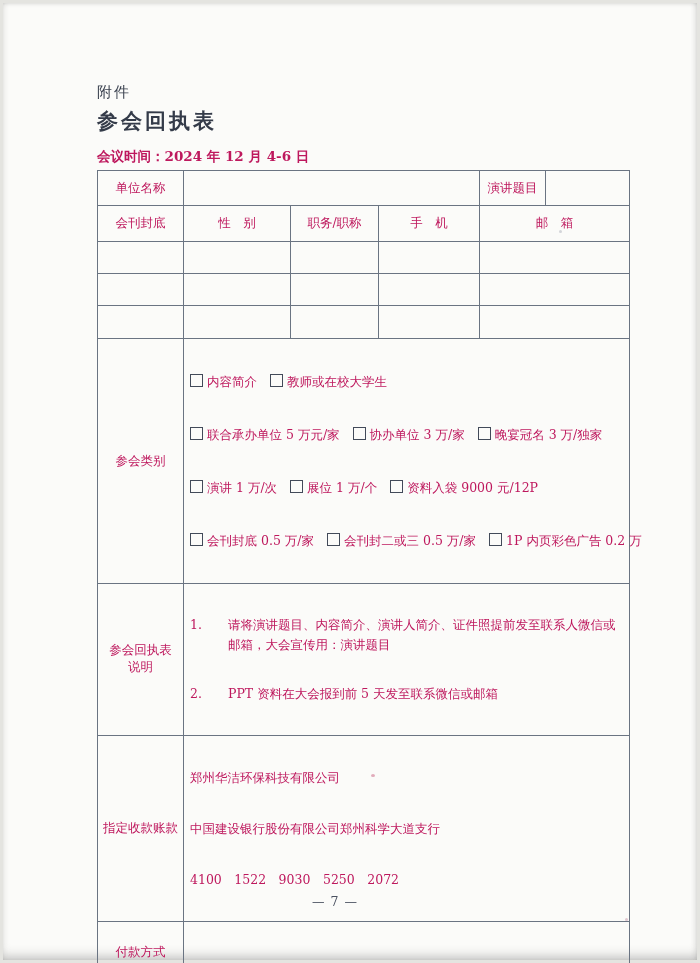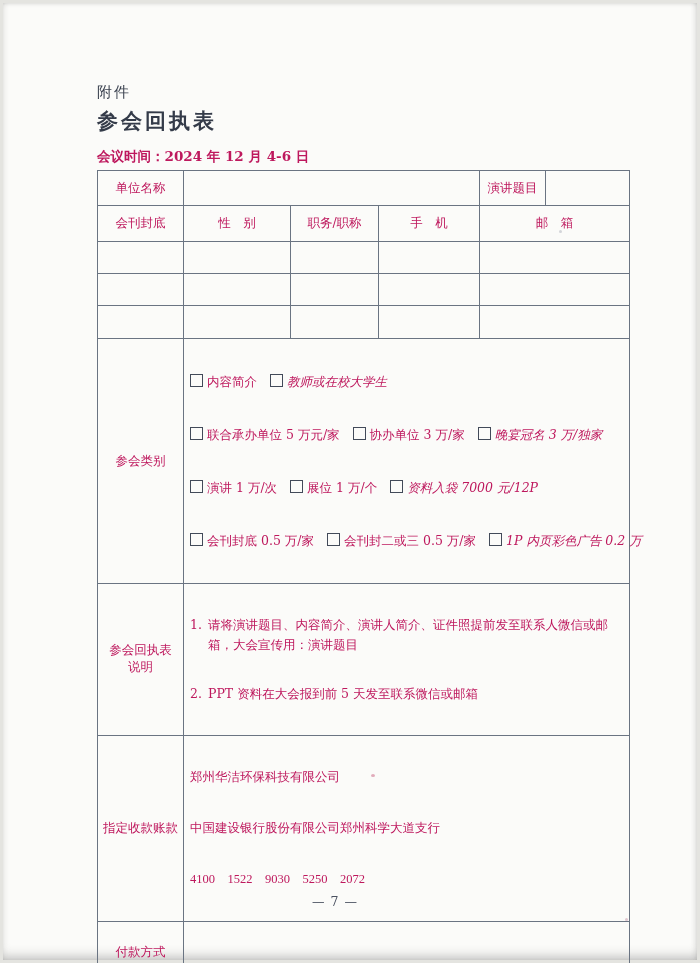--- a/index.html
+++ b/index.html
@@ -28,27 +28,27 @@
   td{
     border:1px solid #6a7482;
     font-size:12.5px;color:#be185d;
     padding:1px 6px;vertical-align:middle;
     white-space:pre-wrap;word-break:break-all;
     background:transparent;
   }
   td.lbl{text-align:center;padding:1px 2px;}
   .cat-line{line-height:23px;white-space:nowrap;}
   .opt{white-space:nowrap;margin-right:9px;}
-  .opt:last-child{margin-right:0;font-style:italic;}
+  .opt:last-child{margin-right:0;}
   .cb{display:inline-block;width:11px;height:11px;border:1.4px solid #424a59;
       margin-right:4px;vertical-align:-1px;background:transparent;}
   .note-item{display:flex;line-height:19.5px;}
   .note-num{flex:0 0 18px;}
-  .note-text{flex:1;}
-  .acct-line,.inv-line{line-height:21px;font-family:Liberation Serif, serif;}
+  .note-text{flex:1;margin-left:20px;}
+  .acct-line,.inv-line{line-height:21px;}
   .page-number{position:absolute;left:94px;top:891px;width:476px;text-align:center;
     font-size:12.5px;color:#4a5160;letter-spacing:1px;}
   .speck{position:absolute;border-radius:50%;}
   .speck.s1{left:368px;top:771px;width:4px;height:3px;background:#d890a6;opacity:.75;}
   .speck.s2{left:556px;top:227px;width:3px;height:3px;background:#b9bcc4;opacity:.6;}
   .speck.s3{left:622px;top:915px;width:3px;height:3px;background:#cfa3b4;opacity:.6;}
 </style>
 </head>
 <body>
 
@@ -114,21 +114,21 @@
           <span class="opt"><span class="cb"></span><span>教师或在校大学生</span></span>
         </div>
         <div class="cat-line">
           <span class="opt"><span class="cb"></span><span>联合承办单位 5 万元/家</span></span>
           <span class="opt"><span class="cb"></span><span>协办单位 3 万/家</span></span>
           <span class="opt"><span class="cb"></span><span>晚宴冠名 3 万/独家</span></span>
         </div>
         <div class="cat-line">
           <span class="opt"><span class="cb"></span><span>演讲 1 万/次</span></span>
           <span class="opt"><span class="cb"></span><span>展位 1 万/个</span></span>
-          <span class="opt"><span class="cb"></span><span>资料入袋 7000 元/12P</span></span>
+          <span class="opt"><span class="cb"></span><span>资料入袋 9000 元/12P</span></span>
         </div>
         <div class="cat-line">
           <span class="opt"><span class="cb"></span><span>会刊封底 0.5 万/家</span></span>
           <span class="opt"><span class="cb"></span><span>会刊封二或三 0.5 万/家</span></span>
           <span class="opt"><span class="cb"></span><span>1P 内页彩色广告 0.2 万</span></span>
         </div>
       </td>
     </tr>
 
     <tr>

